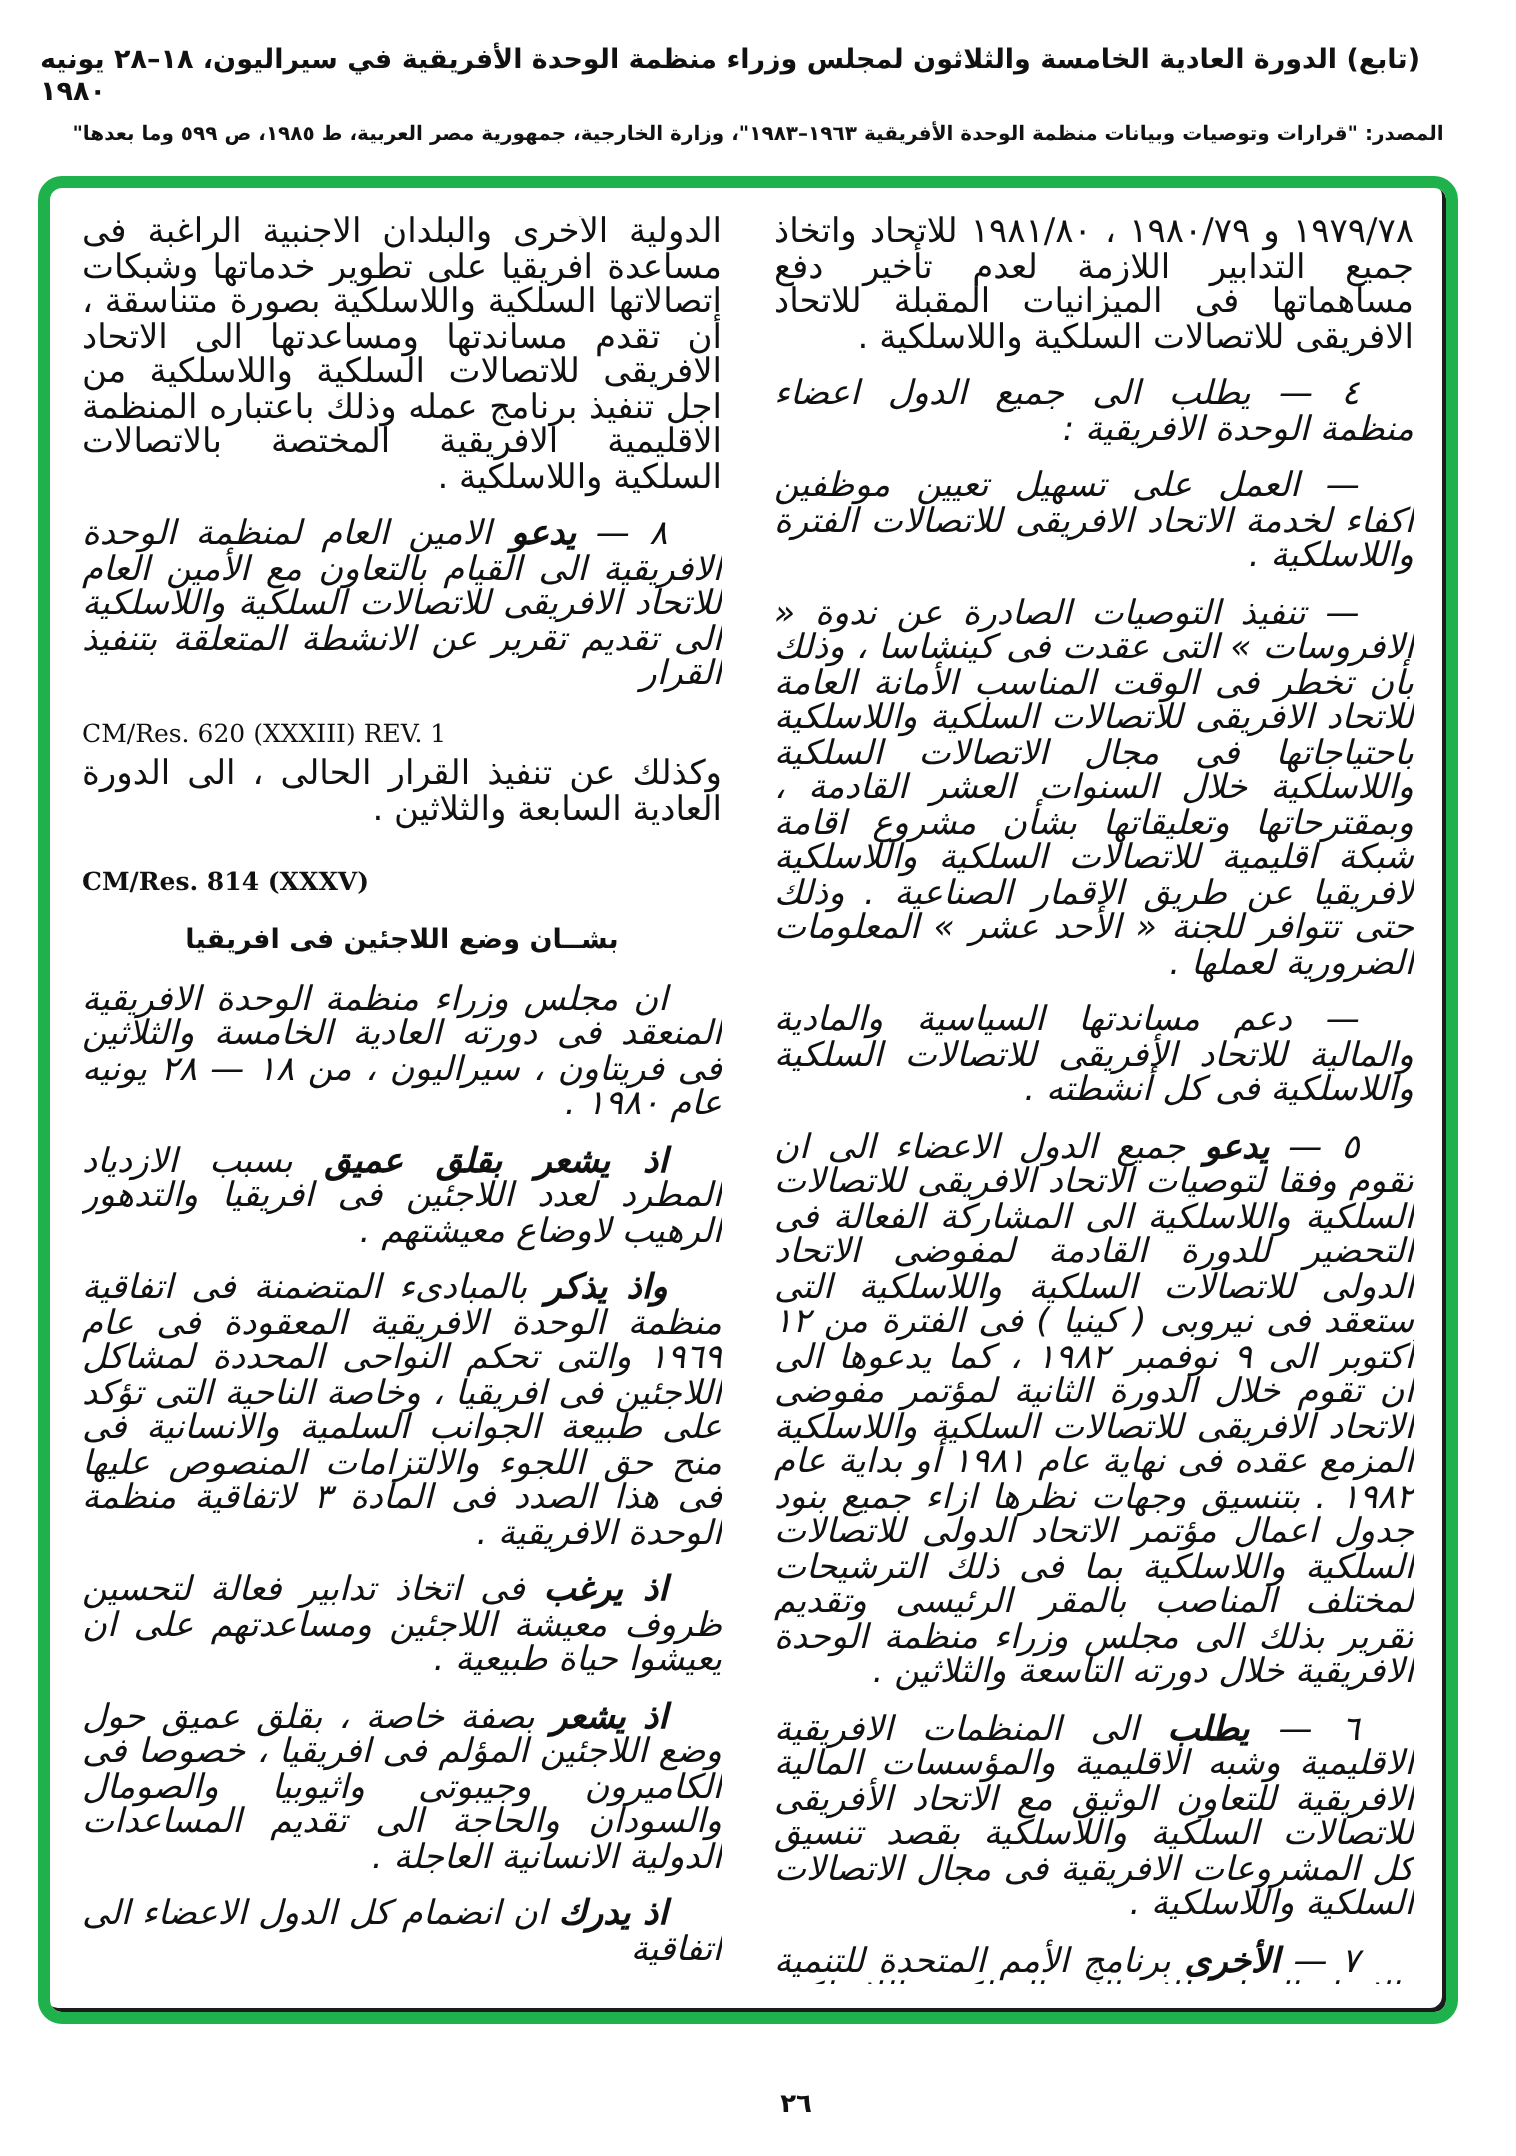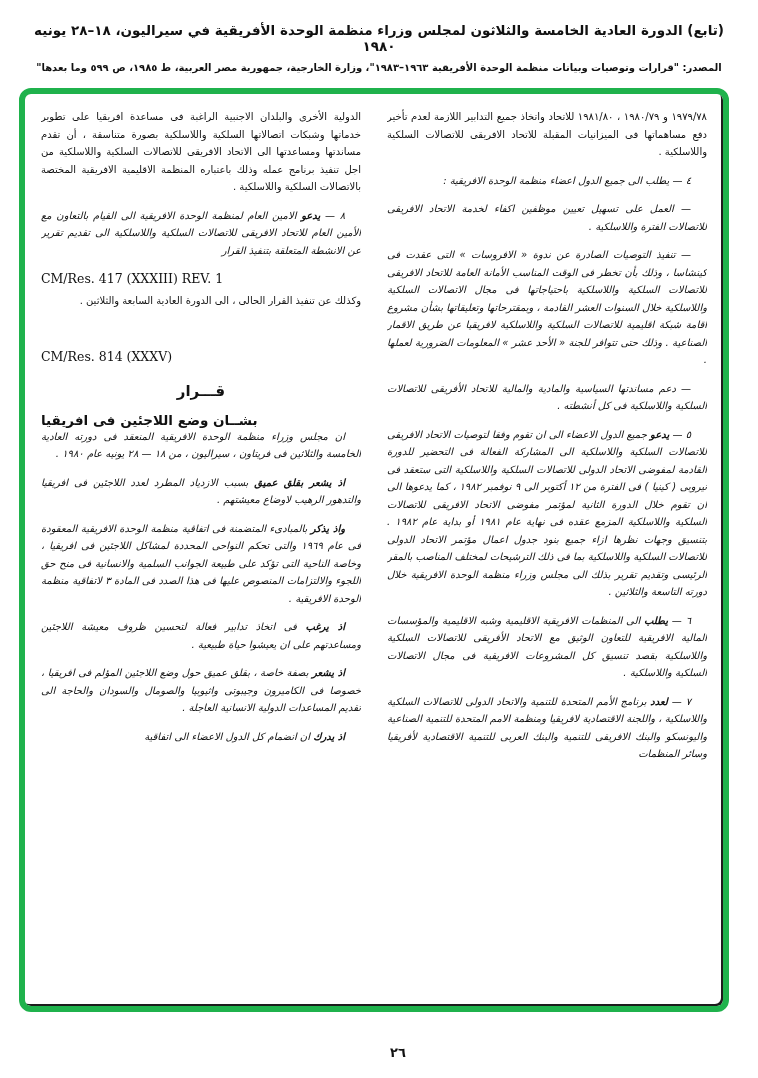--- a/index.html
+++ b/index.html
@@ -6,21 +6,21 @@
   body{
     width:758px;height:1078px;
     background:#ffffff;
     font-family:"DejaVu Sans",sans-serif;
     color:#111;
     position:relative;
     overflow:hidden;
   }
   .doc-title{
     direction:rtl;
-    text-align:center;
+    text-align:left;
     font-weight:bold;
     font-size:13.5px;
     margin:22px 20px 0;
     letter-spacing:0;
   }
   .doc-source{
     direction:rtl;
     text-align:center;
     font-weight:bold;
     font-size:10px;
@@ -44,48 +44,48 @@
     height:100%;
     box-sizing:border-box;
   }
   .col{
     flex:1 1 0;
     overflow:hidden;
   }
   .p{
     direction:rtl;
     text-align:justify;
-    font-size:10px;
+    font-size:17px;
     line-height:17.5px;
     margin:0 0 11px;
   }
   .p b{font-weight:bold;}
   .indent{text-indent:1.6em;font-style:italic;}
   .latin{
     direction:ltr;
     text-align:left;
     font-family:"DejaVu Serif",serif;
     font-size:12.5px;
     line-height:17.5px;
     margin:0 0 4px;
   }
-  .ref2{margin-top:39px;}
+  .ref2{margin-top:18px;font-weight:bold;}
   .decree-heading{
     direction:rtl;
     text-align:center;
     font-weight:bold;
     font-size:15px;
     margin:16px 0 0;
   }
   .decree-subheading{
     direction:rtl;
-    text-align:left;
+    text-align:center;
     font-weight:bold;
     font-size:13.5px;
-    margin:12px 0 0;
+    margin:12px 0 14px;
   }
   .page-number{
     position:absolute;
     bottom:18px;left:0;right:0;
     text-align:center;
     font-weight:bold;
     font-size:13px;
     margin-left:38px;
   }
 </style>
@@ -99,30 +99,29 @@
   <div class="frame-inner">
 
     <div class="col">
       <p class="p"><span>١٩٧٩/٧٨ و ١٩٨٠/٧٩ ، ١٩٨١/٨٠ للاتحاد واتخاذ جميع التدابير اللازمة لعدم تأخير دفع مساهماتها فى الميزانيات المقبلة للاتحاد الافريقى للاتصالات السلكية واللاسلكية .</span></p>
       <p class="p indent"><span>٤ — </span><b></b><span>يطلب الى جميع الدول اعضاء منظمة الوحدة الافريقية :</span></p>
       <p class="p indent"><span>— </span><b></b><span>العمل على تسهيل تعيين موظفين اكفاء لخدمة الاتحاد الافريقى للاتصالات الفترة واللاسلكية .</span></p>
       <p class="p indent"><span>— </span><b></b><span>تنفيذ التوصيات الصادرة عن ندوة « الافروسات » التى عقدت فى كينشاسا ، وذلك بأن تخطر فى الوقت المناسب الأمانة العامة للاتحاد الافريقى للاتصالات السلكية واللاسلكية باحتياجاتها فى مجال الاتصالات السلكية واللاسلكية خلال السنوات العشر القادمة ، وبمقترحاتها وتعليقاتها بشأن مشروع اقامة شبكة اقليمية للاتصالات السلكية واللاسلكية لافريقيا عن طريق الاقمار الصناعية . وذلك حتى تتوافر للجنة « الأحد عشر » المعلومات الضرورية لعملها .</span></p>
       <p class="p indent"><span>— </span><b></b><span>دعم مساندتها السياسية والمادية والمالية للاتحاد الأفريقى للاتصالات السلكية واللاسلكية فى كل أنشطته .</span></p>
       <p class="p indent"><span>٥ — </span><b>يدعو</b><span> جميع الدول الاعضاء الى ان تقوم وفقا لتوصيات الاتحاد الافريقى للاتصالات السلكية واللاسلكية الى المشاركة الفعالة فى التحضير للدورة القادمة لمفوضى الاتحاد الدولى للاتصالات السلكية واللاسلكية التى ستعقد فى نيروبى ( كينيا ) فى الفترة من ١٢ أكتوبر الى ٩ نوفمبر ١٩٨٢ ، كما يدعوها الى ان تقوم خلال الدورة الثانية لمؤتمر مفوضى الاتحاد الافريقى للاتصالات السلكية واللاسلكية المزمع عقده فى نهاية عام ١٩٨١ أو بداية عام ١٩٨٢ . بتنسيق وجهات نظرها ازاء جميع بنود جدول اعمال مؤتمر الاتحاد الدولى للاتصالات السلكية واللاسلكية بما فى ذلك الترشيحات لمختلف المناصب بالمقر الرئيسى وتقديم تقرير بذلك الى مجلس وزراء منظمة الوحدة الافريقية خلال دورته التاسعة والثلاثين .</span></p>
       <p class="p indent"><span>٦ — </span><b>يطلب</b><span> الى المنظمات الافريقية الاقليمية وشبه الاقليمية والمؤسسات المالية الافريقية للتعاون الوثيق مع الاتحاد الأفريقى للاتصالات السلكية واللاسلكية بقصد تنسيق كل المشروعات الافريقية فى مجال الاتصالات السلكية واللاسلكية .</span></p>
-      <p class="p indent"><span>٧ — </span><b>لعدد</b><span> برنامج الأمم المتحدة للتنمية والاتحاد الدولى للاتصالات السلكية واللاسلكية ، واللجنة الاقتصادية لافريقيا ومنظمة الامم المتحدة للتنمية الصناعية واليونسكو والبنك الافريقى للتنمية والبنك العربى للتنمية الاقتصادية لأفريقيا وسائر المنظمات</span></p>
+      <p class="p indent"><span>٧ — </span><b>الأخرى</b><span> برنامج الأمم المتحدة للتنمية والاتحاد الدولى للاتصالات السلكية واللاسلكية ، واللجنة الاقتصادية لافريقيا ومنظمة الامم المتحدة للتنمية الصناعية واليونسكو والبنك الافريقى للتنمية والبنك العربى للتنمية الاقتصادية لأفريقيا وسائر المنظمات</span></p>
     </div>
 
     <div class="col">
       <p class="p"><span>الدولية الأخرى والبلدان الاجنبية الراغبة فى مساعدة افريقيا على تطوير خدماتها وشبكات اتصالاتها السلكية واللاسلكية بصورة متناسقة ، أن تقدم مساندتها ومساعدتها الى الاتحاد الافريقى للاتصالات السلكية واللاسلكية من اجل تنفيذ برنامج عمله وذلك باعتباره المنظمة الاقليمية الافريقية المختصة بالاتصالات السلكية واللاسلكية .</span></p>
       <p class="p indent"><span>٨ — </span><b>يدعو</b><span> الامين العام لمنظمة الوحدة الافريقية الى القيام بالتعاون مع الأمين العام للاتحاد الافريقى للاتصالات السلكية واللاسلكية الى تقديم تقرير عن الانشطة المتعلقة بتنفيذ القرار</span></p>
-      <p class="latin">CM/Res. 417 (XXXIII) REV. 1</p>
+      <p class="latin">CM/Res. 620 (XXXIII) REV. 1</p>
       <p class="p"><span>وكذلك عن تنفيذ القرار الحالى ، الى الدورة العادية السابعة والثلاثين .</span></p>
       <p class="latin ref2">CM/Res. 814 (XXXV)</p>
-      <div class="decree-heading">قـــرار</div>
       <div class="decree-subheading">بشــان وضع اللاجئين فى افريقيا</div>
       <p class="p indent"><b></b><span>ان مجلس وزراء منظمة الوحدة الافريقية المنعقد فى دورته العادية الخامسة والثلاثين فى فريتاون ، سيراليون ، من ١٨ — ٢٨ يونيه عام ١٩٨٠ .</span></p>
       <p class="p indent"><b>اذ يشعر بقلق عميق</b><span> بسبب الازدياد المطرد لعدد اللاجئين فى افريقيا والتدهور الرهيب لاوضاع معيشتهم .</span></p>
       <p class="p indent"><b>واذ يذكر</b><span> بالمبادىء المتضمنة فى اتفاقية منظمة الوحدة الافريقية المعقودة فى عام ١٩٦٩ والتى تحكم النواحى المحددة لمشاكل اللاجئين فى افريقيا ، وخاصة الناحية التى تؤكد على طبيعة الجوانب السلمية والانسانية فى منح حق اللجوء والالتزامات المنصوص عليها فى هذا الصدد فى المادة ٣ لاتفاقية منظمة الوحدة الافريقية .</span></p>
       <p class="p indent"><b>اذ يرغب</b><span> فى اتخاذ تدابير فعالة لتحسين ظروف معيشة اللاجئين ومساعدتهم على ان يعيشوا حياة طبيعية .</span></p>
       <p class="p indent"><b>اذ يشعر</b><span> بصفة خاصة ، بقلق عميق حول وضع اللاجئين المؤلم فى افريقيا ، خصوصا فى الكاميرون وجيبوتى واثيوبيا والصومال والسودان والحاجة الى تقديم المساعدات الدولية الانسانية العاجلة .</span></p>
       <p class="p indent"><b>اذ يدرك</b><span> ان انضمام كل الدول الاعضاء الى اتفاقية</span></p>
     </div>
 
   </div>

